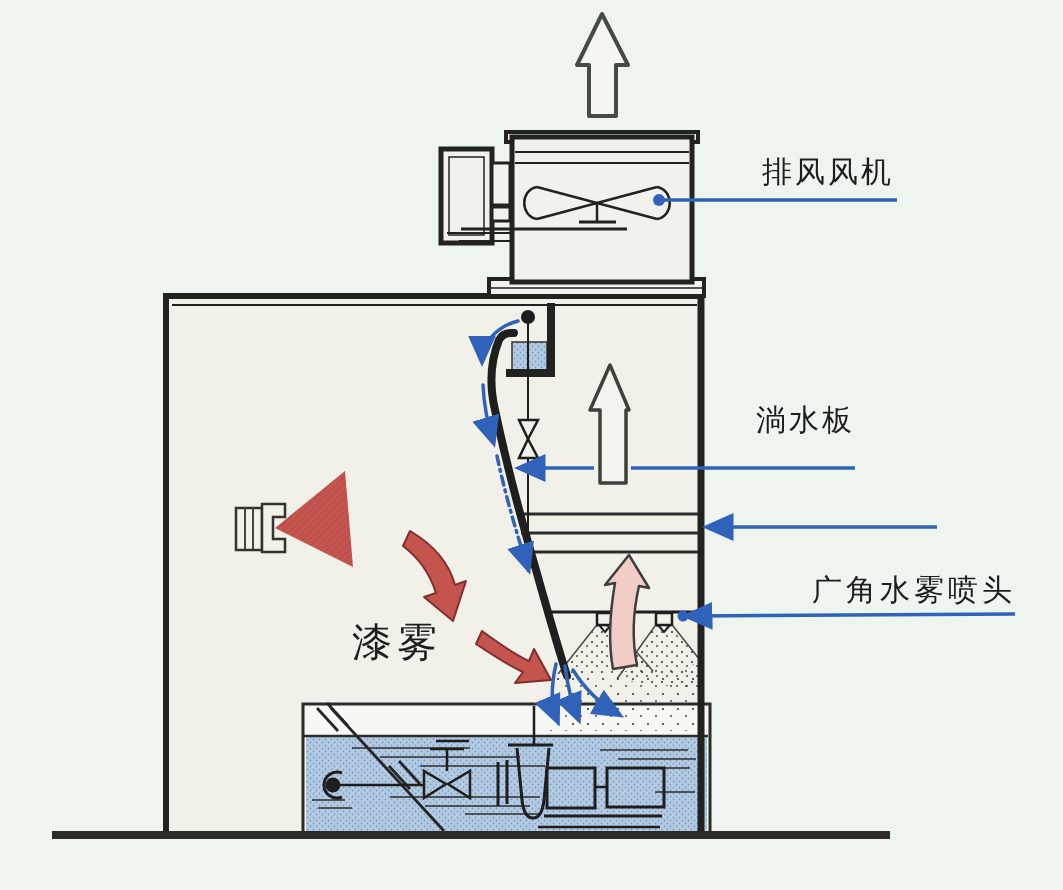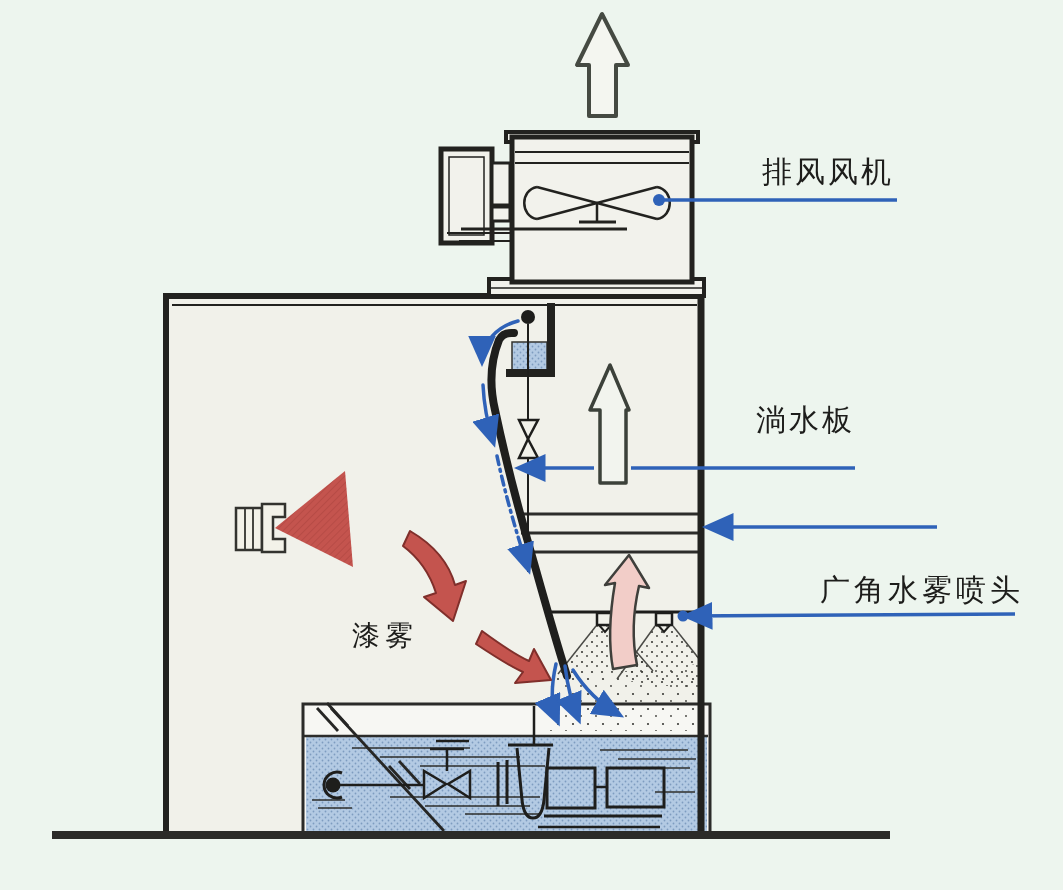--- a/index.html
+++ b/index.html
@@ -15,22 +15,22 @@
     position:absolute;
     color:#1d1d1b;
     font-size:30px;
     line-height:1;
     letter-spacing:3px;
     white-space:nowrap;
     font-family:"DejaVu Sans", sans-serif;
   }
   #lbl-fan   {left:762px;top:157px;}
   #lbl-plate {left:756px;top:405px;}
-  #lbl-nozzle{left:812px;top:575px;letter-spacing:4px;margin-left:8px;}
-  #lbl-mist  {left:352px;top:622px;font-size:28px;letter-spacing:5px;}
+  #lbl-nozzle{left:812px;top:575px;letter-spacing:4px;}
+  #lbl-mist  {left:352px;top:622px;font-size:40px;letter-spacing:5px;}
 </style>
 </head>
 <body>
 
 <div class="stage">
 <svg width="1063" height="890" viewBox="0 0 1063 890">
   <defs>
     <pattern id="wdots" width="6" height="6" patternUnits="userSpaceOnUse">
       <rect width="6" height="6" fill="#b3cae3"></rect>
       <circle cx="1.5" cy="1.5" r="0.9" fill="#7e9cc0"></circle>

